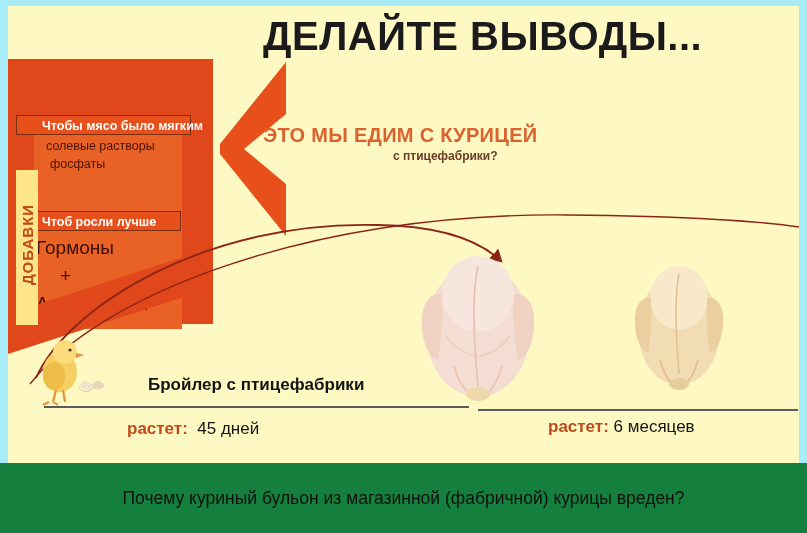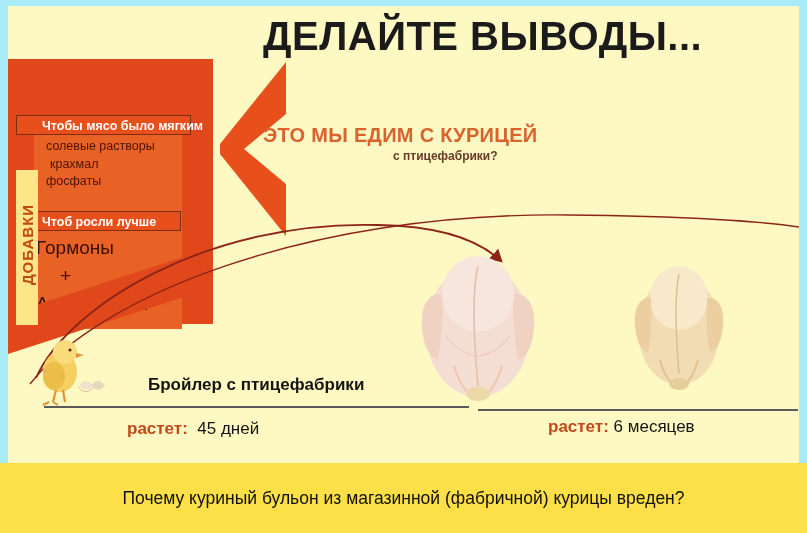--- a/index.html
+++ b/index.html
@@ -176,21 +176,21 @@
   .cap-grow .w{color:#c1491c;font-weight:bold;}
   .grow-a{left:119px;top:413px;}
   .grow-b{left:540px;top:411px;}
 
   
   .caption{
     position:absolute;
     left:0;top:463px;
     width:807px;height:70px;
     display:flex;align-items:center;justify-content:center;
-    background:#fde047;
+    background:#15803d;
     color:#101010;
     font-size:17.5px;
     text-align:center;
   }
 </style>
 </head>
 <body>
 
 <div id="poster">
 
@@ -198,21 +198,20 @@
 
     <div class="title">ДЕЛАЙТЕ ВЫВОДЫ...</div>
 
     <div class="panel-outer">
       <div class="panel-inner"></div>
 
       <div class="band band-top">Чтобы мясо было мягким</div>
 
       <div class="addlist">
         <div>солевые растворы</div>
-        <div>крахмал</div>
         <div>фосфаты</div>
       </div>
 
       <div class="band band-mid">Чтоб росли лучше</div>
 
       <div class="grow">
         <div>Гормоны</div>
         <div class="plus">+</div>
         <div>Антибиотики</div>
       </div>

